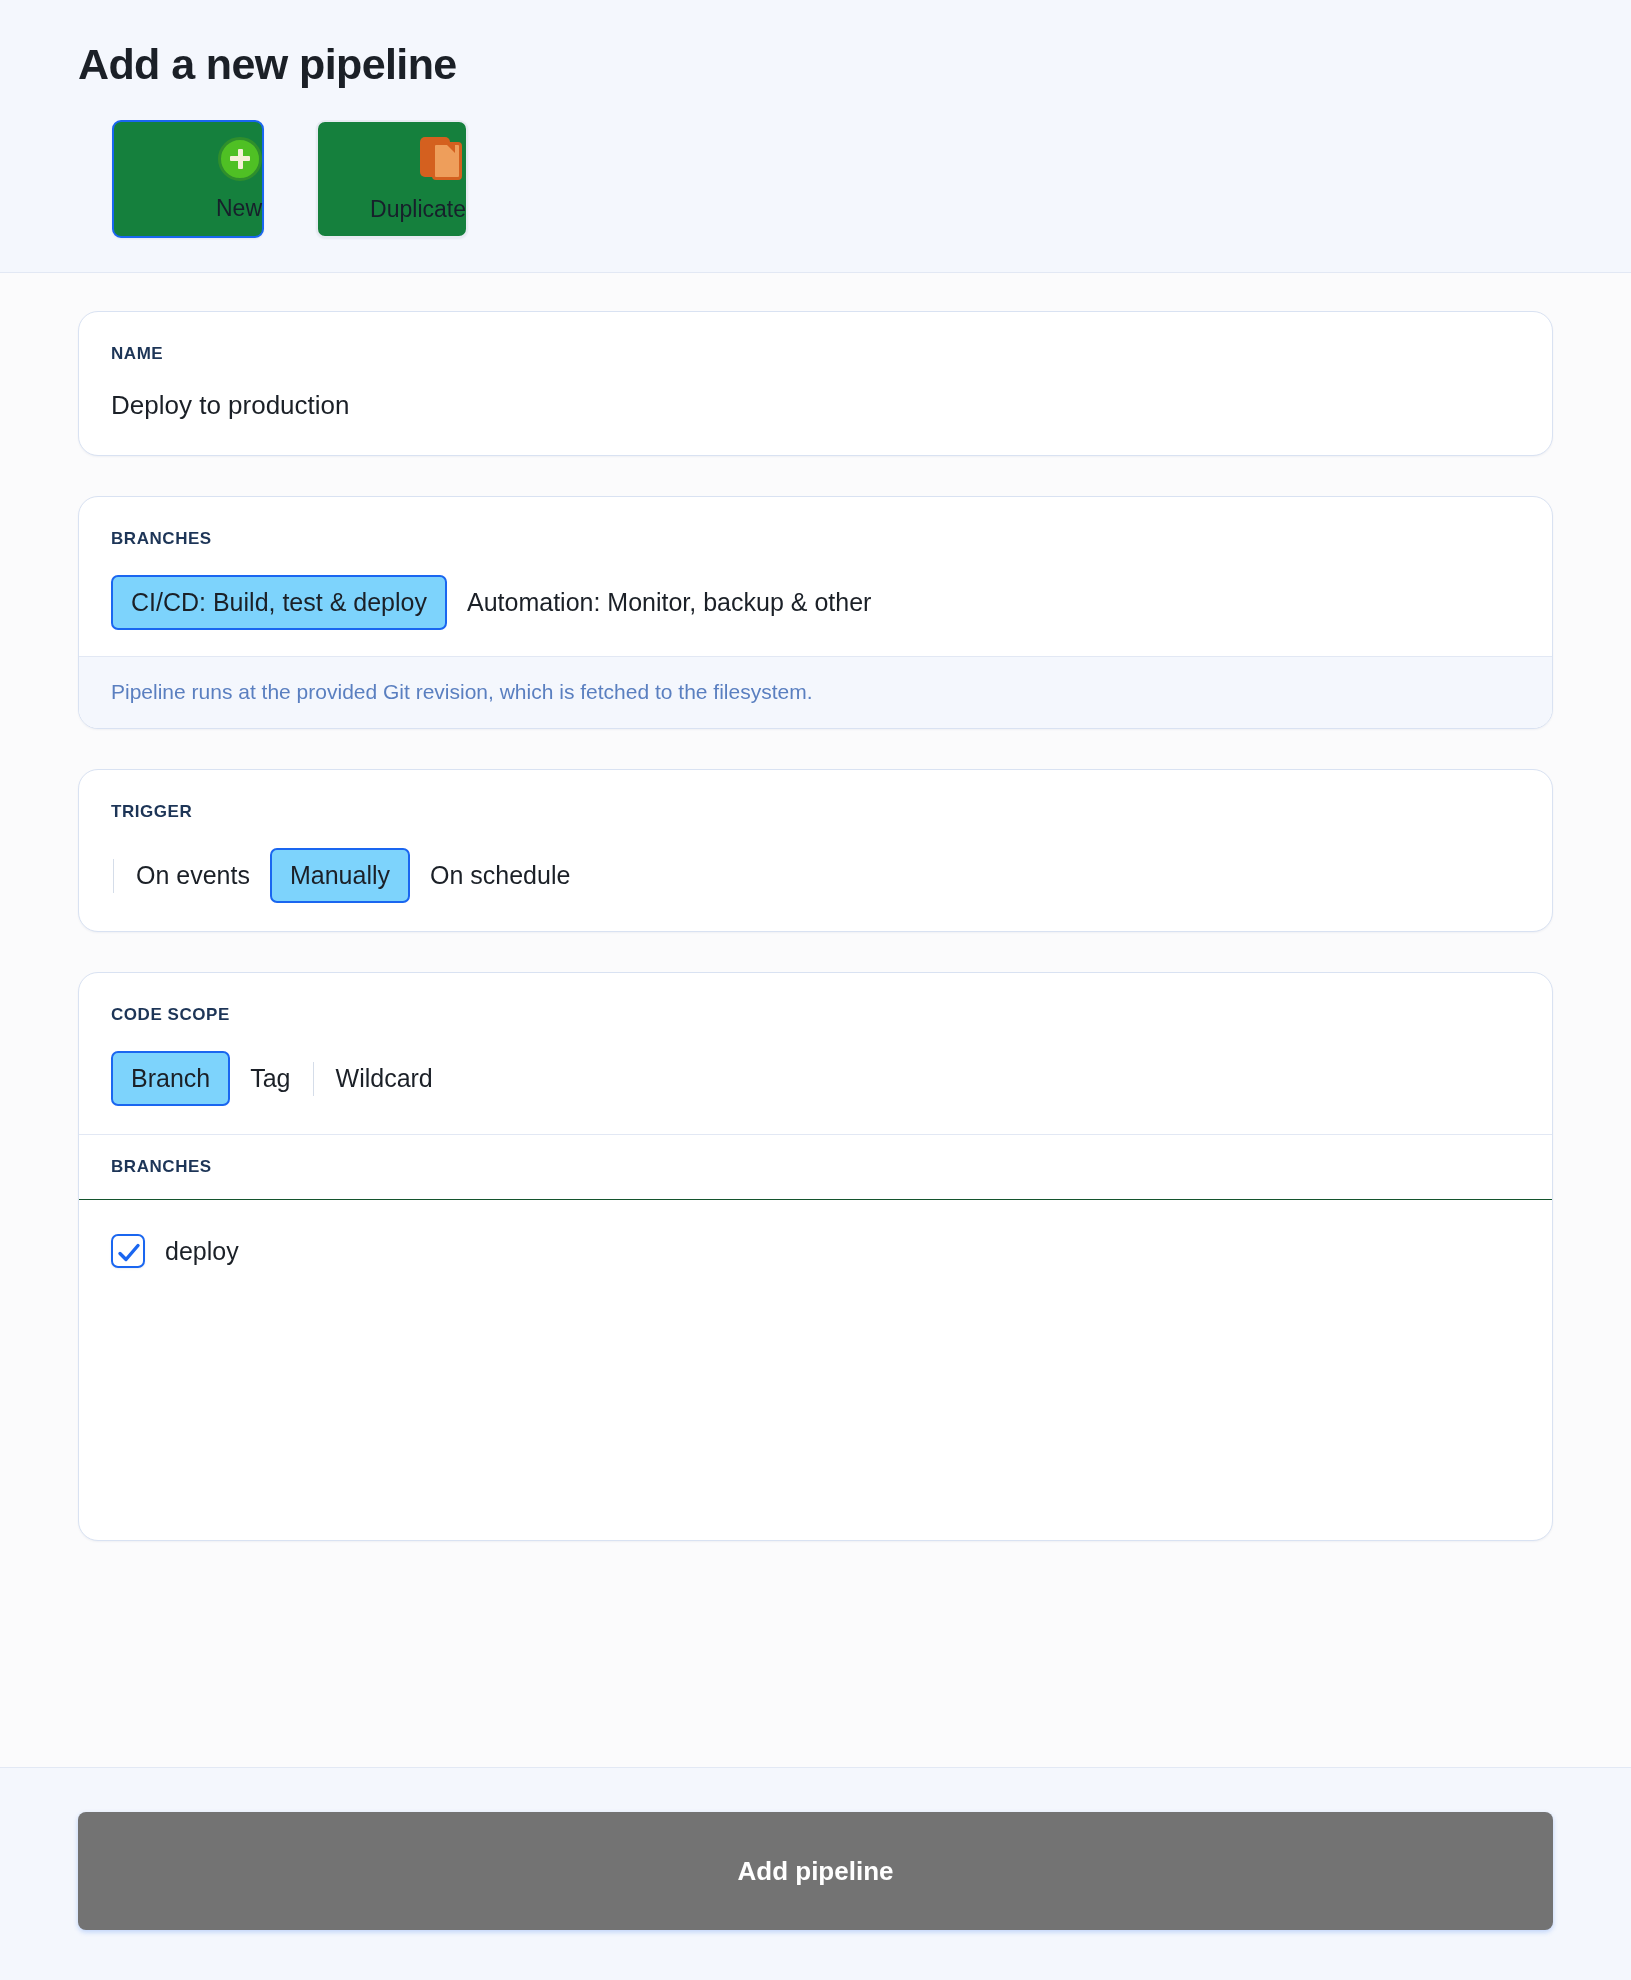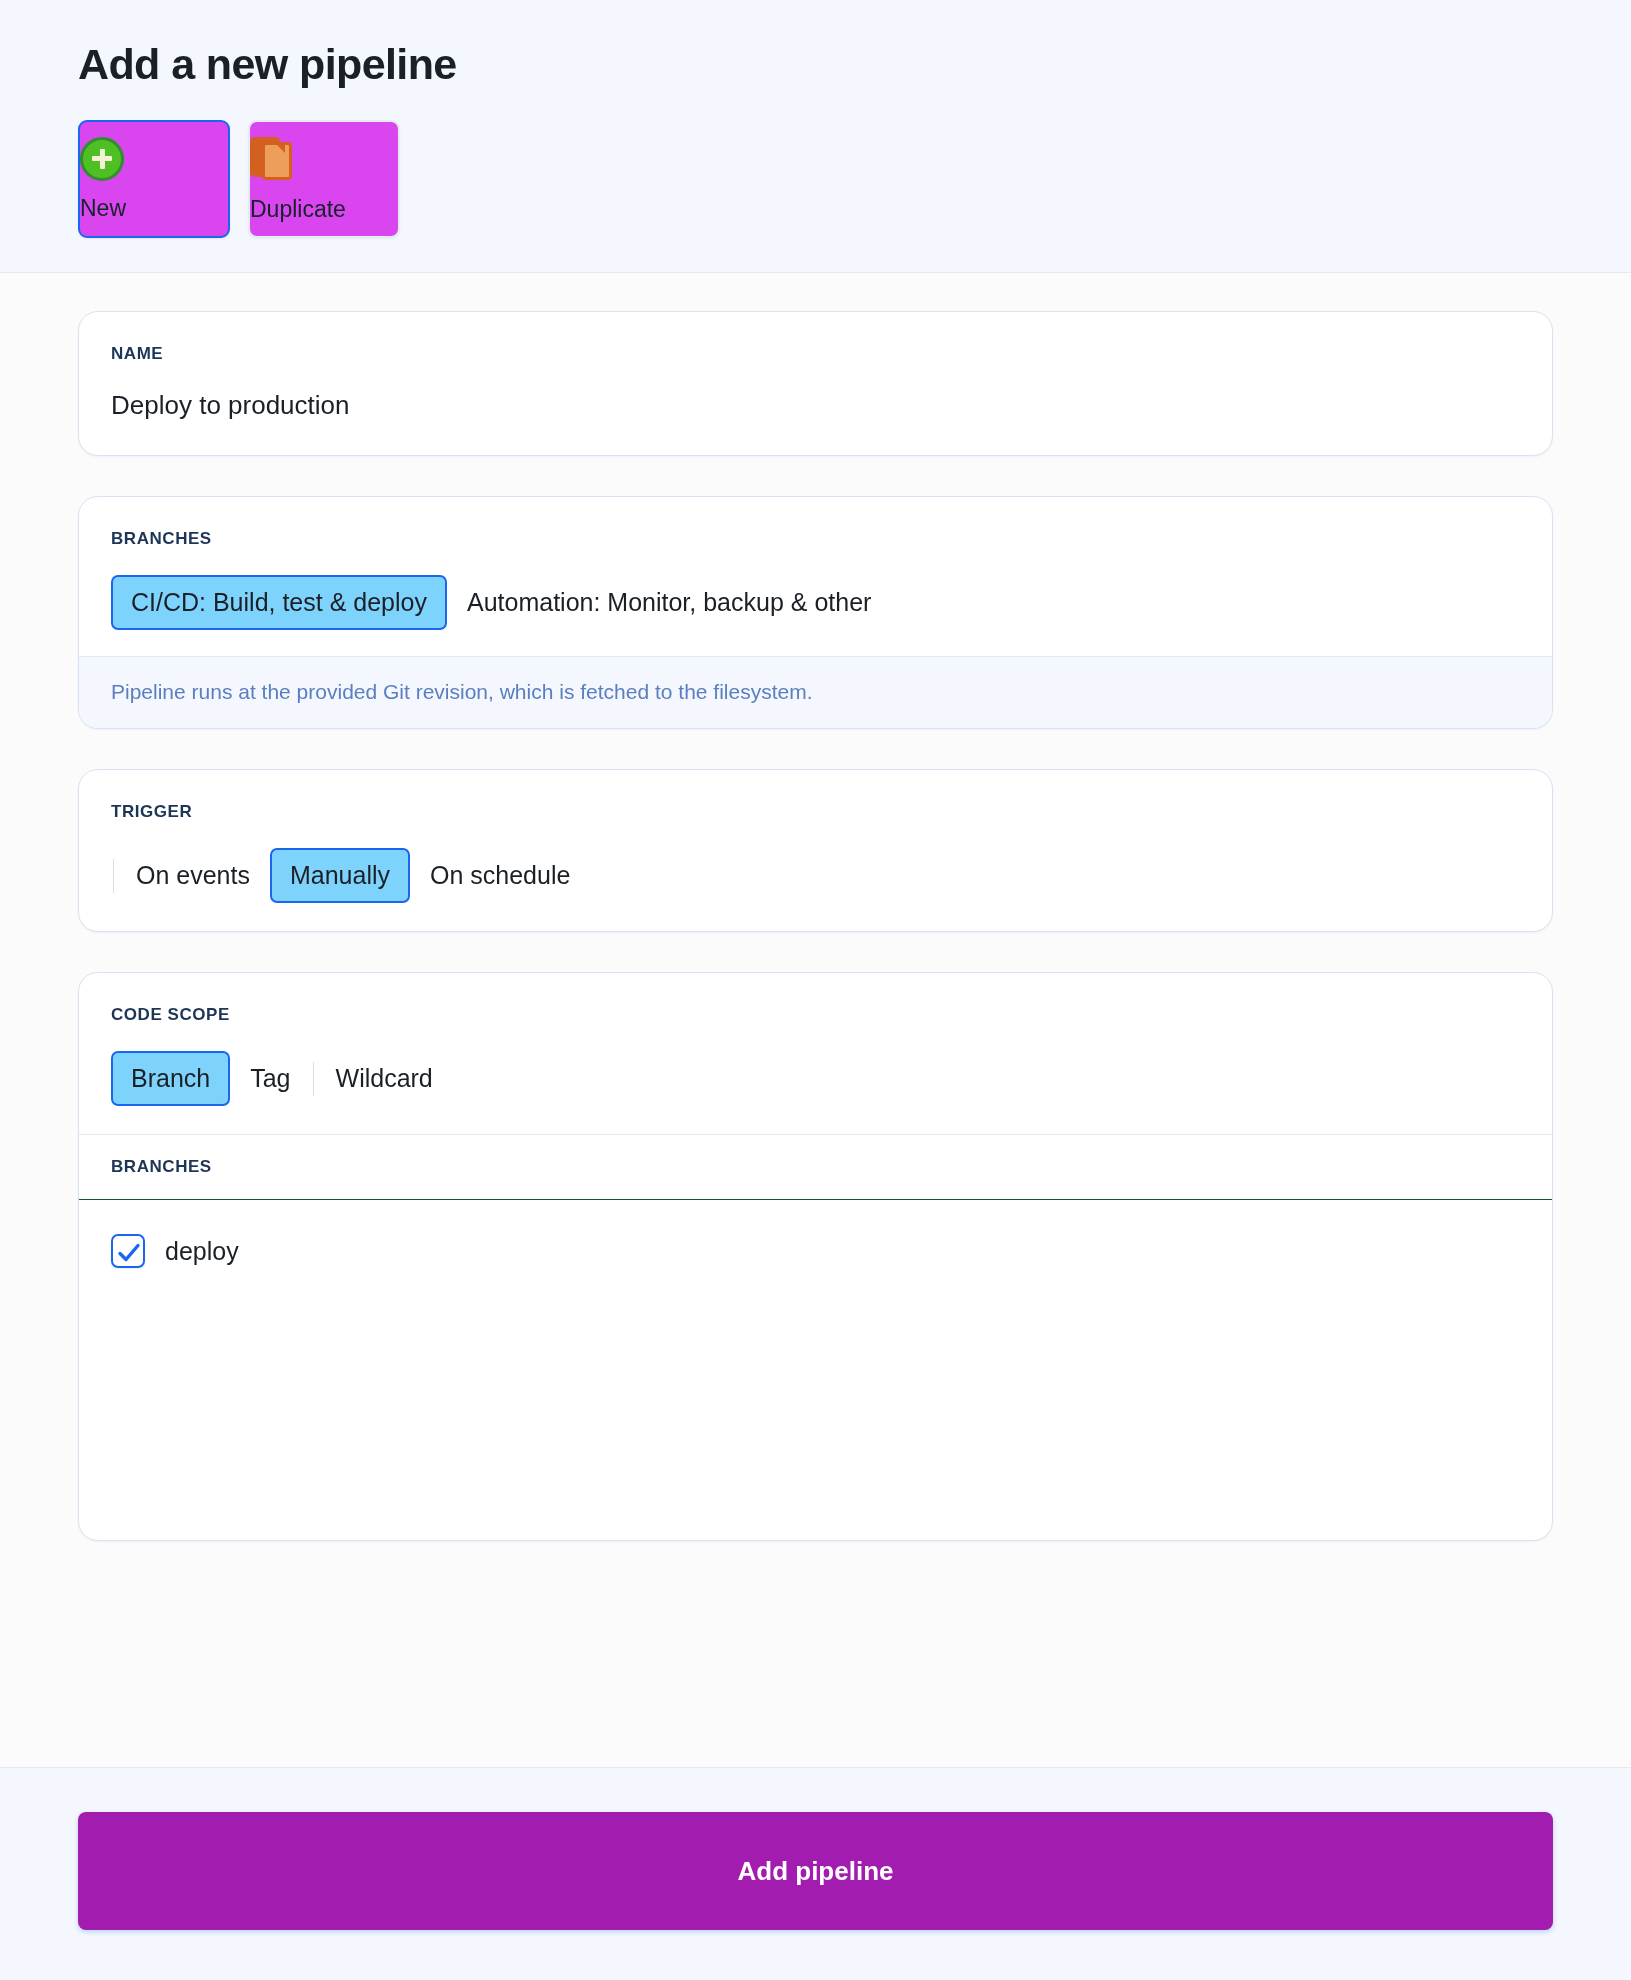--- a/index.html
+++ b/index.html
@@ -38,30 +38,31 @@
   }
 
   .mode-tiles {
     display: flex;
     gap: 18px;
   }
 
   .mode-tile {
     width: 152px;
     height: 118px;
-    background: #d946ef;
+    background: #15803d;
     border: 2px solid #e7ebf2;
     border-radius: 9px;
     display: flex;
     flex-direction: column;
-    align-items: flex-start;
+    align-items: flex-end;
     justify-content: center;
     gap: 14px;
     box-shadow: 0 1px 2px rgba(28,45,90,0.07);
     cursor: pointer;
+    margin-left: 34px;
   }
   .mode-tile.selected {
     border-color: #1a66f0;
   }
   .mode-tile-label {
     font-size: 23px;
     color: #17202b;
   }
 
   
@@ -231,21 +232,21 @@
   .footer {
     flex: 0 0 auto;
     background: #f4f7fd;
     border-top: 1px solid #e2e8f4;
     padding: 44px 78px 50px 78px;
   }
 
   .primary-button {
     width: 100%;
     height: 118px;
-    background: #a21caf;
+    background: #737373;
     color: #ffffff;
     border: none;
     border-radius: 8px;
     font-family: "Liberation Sans", sans-serif;
     font-size: 26px;
     font-weight: bold;
     cursor: pointer;
     box-shadow: 0 2px 5px rgba(26,102,240,0.25);
   }
 </style>

